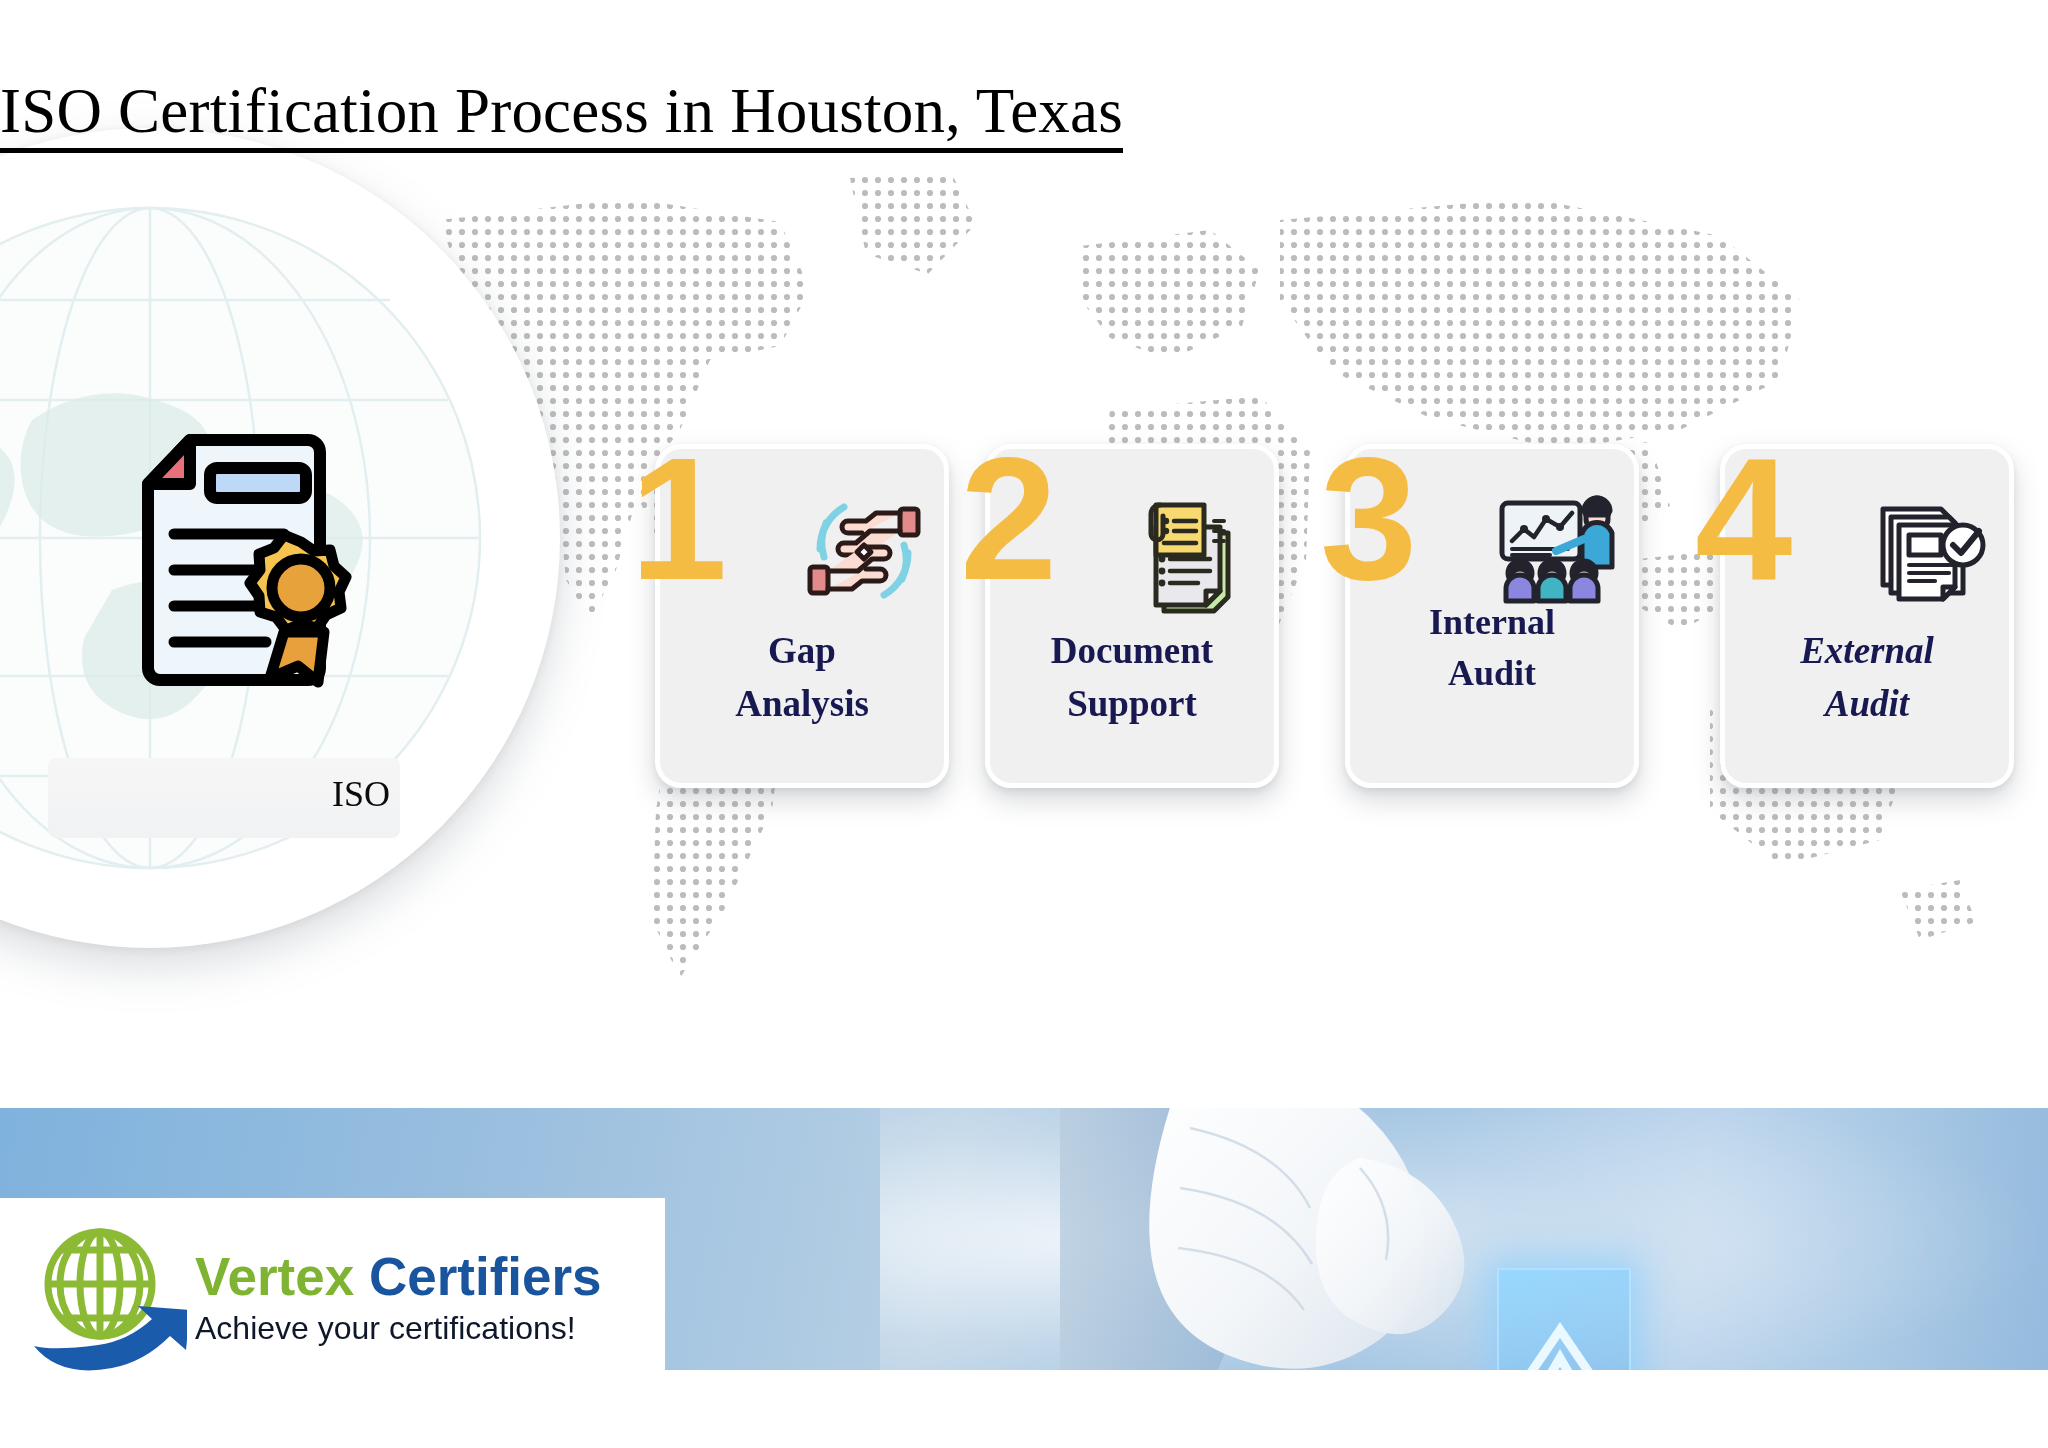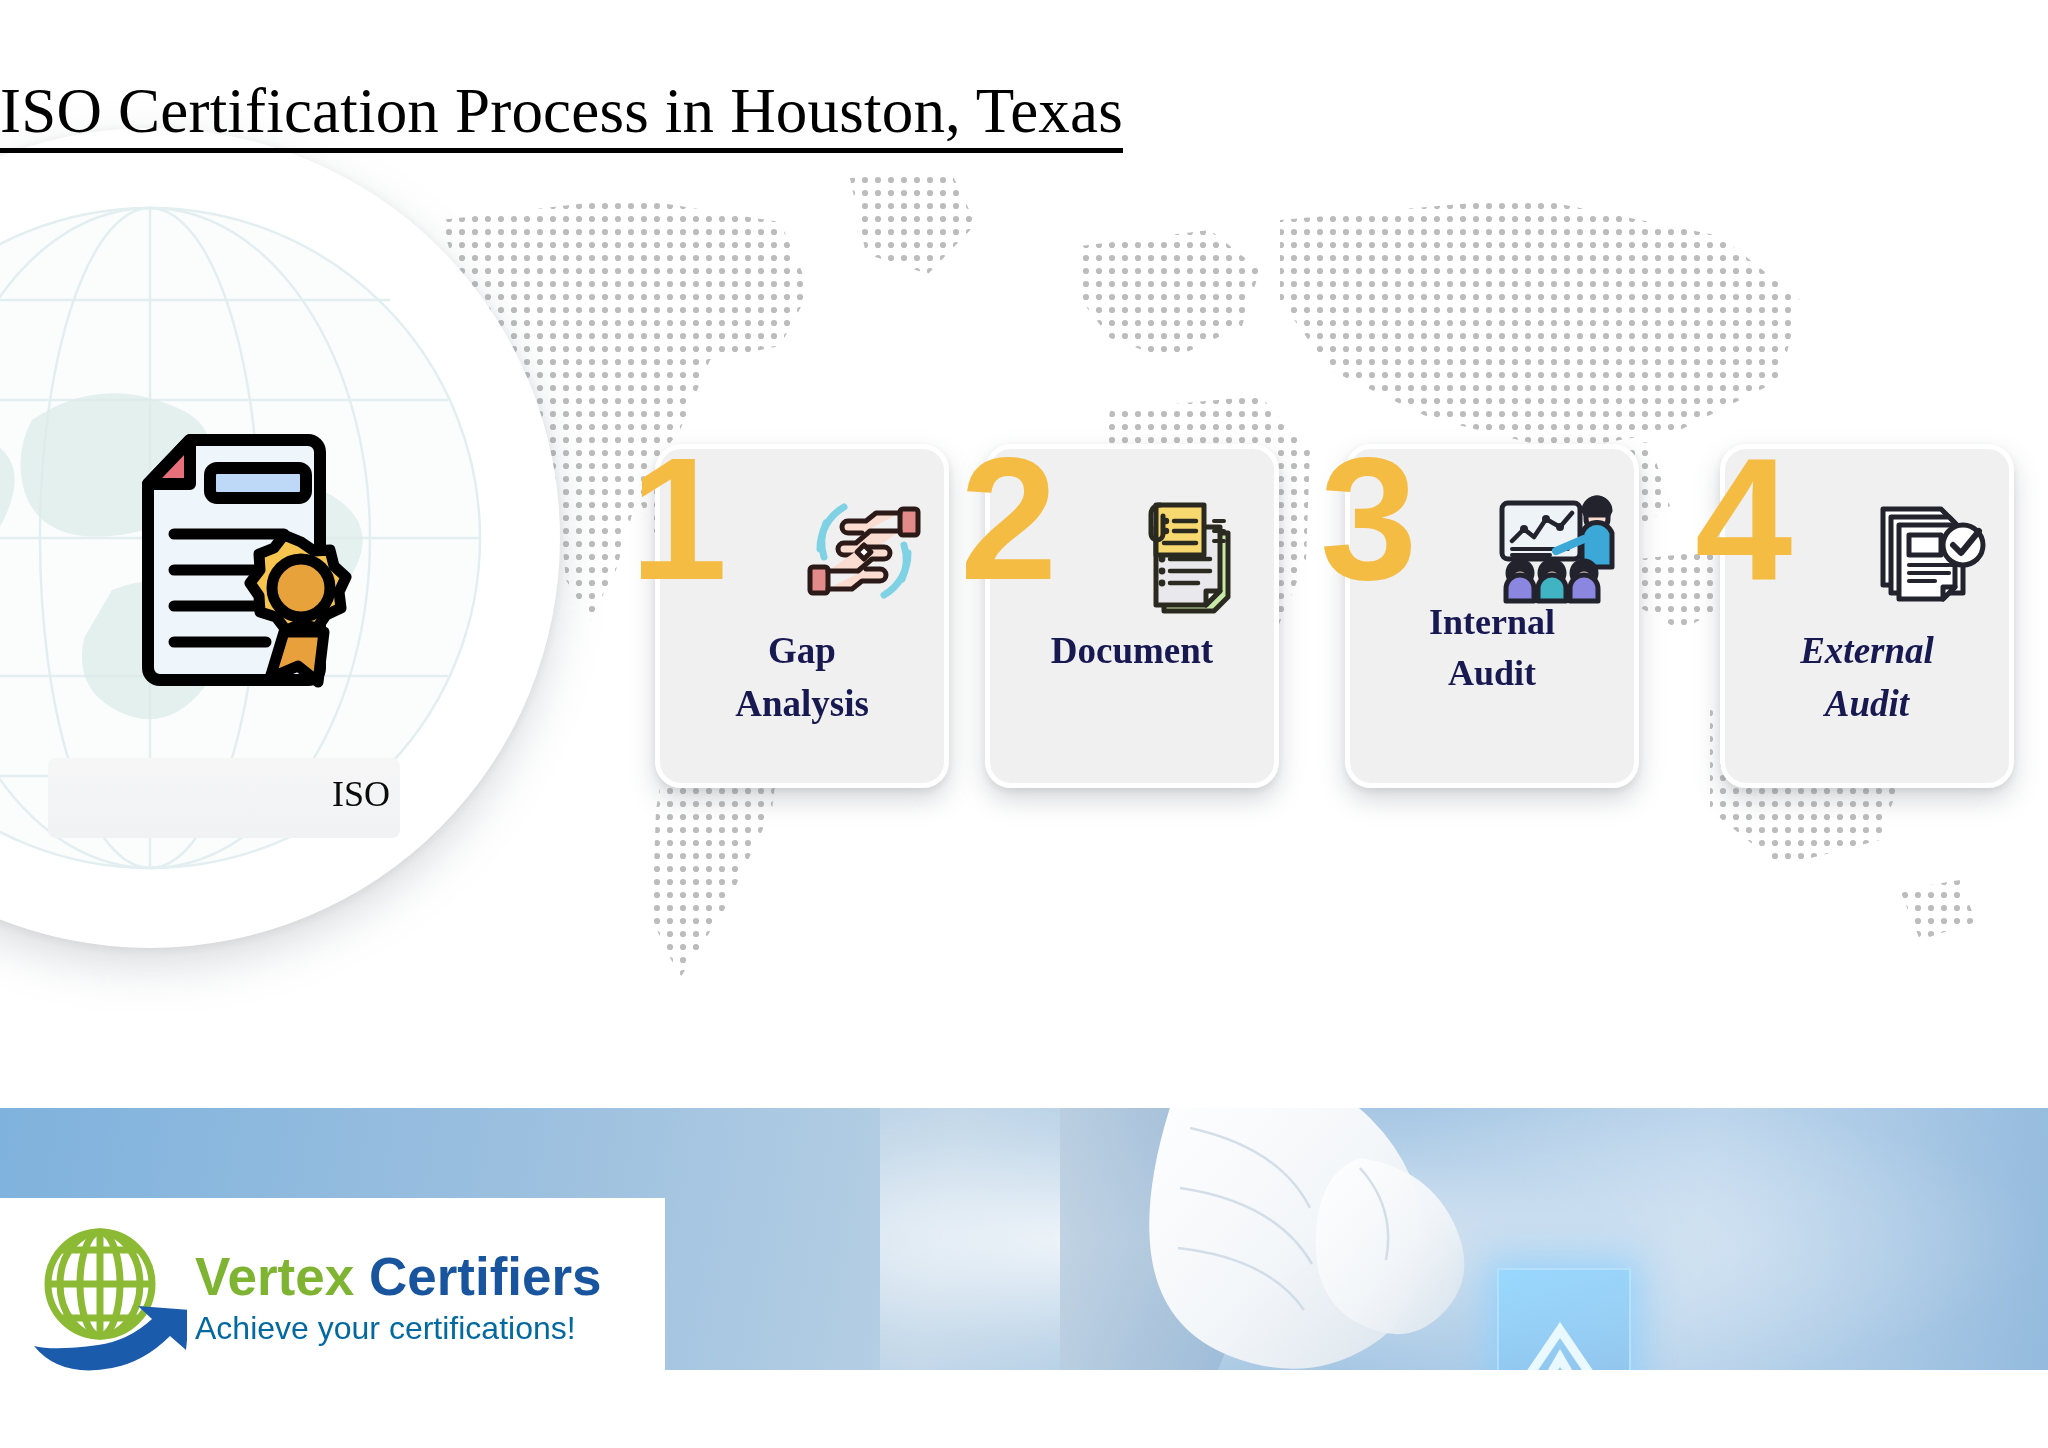--- a/index.html
+++ b/index.html
@@ -132,21 +132,21 @@
   #logo-mark{margin-left:22px;flex:0 0 auto;}
   #logo-text{margin-left:8px;}
   #logo-title{
     font-family:"Liberation Sans", sans-serif;
     font-size:53px;line-height:1;font-weight:bold;white-space:nowrap;
   }
   #logo-title .v{color:#7fb433;}
   #logo-title .c{color:#18559e;}
   #logo-tag{
     font-family:"Liberation Sans", sans-serif;
-    font-size:32px;line-height:1;color:#0369a1;margin-top:9px;white-space:nowrap;
+    font-size:32px;line-height:1;color:#0f172a;margin-top:9px;white-space:nowrap;
   }
 </style>
 </head>
 <body>
 
 <svg id="worldmap" width="1668" height="950" viewBox="0 0 1668 950">
   <defs>
     <pattern id="dots" width="13" height="13" patternUnits="userSpaceOnUse">
       <circle cx="4" cy="4" r="3.1" fill="#bcbcbc"></circle>
     </pattern>
@@ -290,20 +290,21 @@
       <path d="M30 18 a9 9 0 0 0 -9 9 v20 a6 6 0 0 0 12 0 v-18" fill="none"></path>
       <g stroke-width="4" fill="none">
         <line x1="84" y1="34" x2="94" y2="34"></line>
         <line x1="84" y1="44" x2="94" y2="44"></line>
         <line x1="84" y1="54" x2="94" y2="54"></line>
       </g>
     </g>
   </svg>
   <div class="step-label">
     <div>Document</div>
+    <div>Support</div>
   </div>
 </div>
 
 <div class="step-card c3">
   <div class="step-num">3</div>
   <svg class="step-icon" viewBox="0 0 128 128">
     <g stroke="#23232e" stroke-width="5" stroke-linejoin="round" stroke-linecap="round">
       <rect x="12" y="16" width="78" height="56" rx="6" fill="#eef3f8"></rect>
       <polyline points="22,54 34,42 44,50 56,32 70,40 82,26" fill="none" stroke="#23232e" stroke-width="4.5"></polyline>
       <g fill="#23232e" stroke="none">

